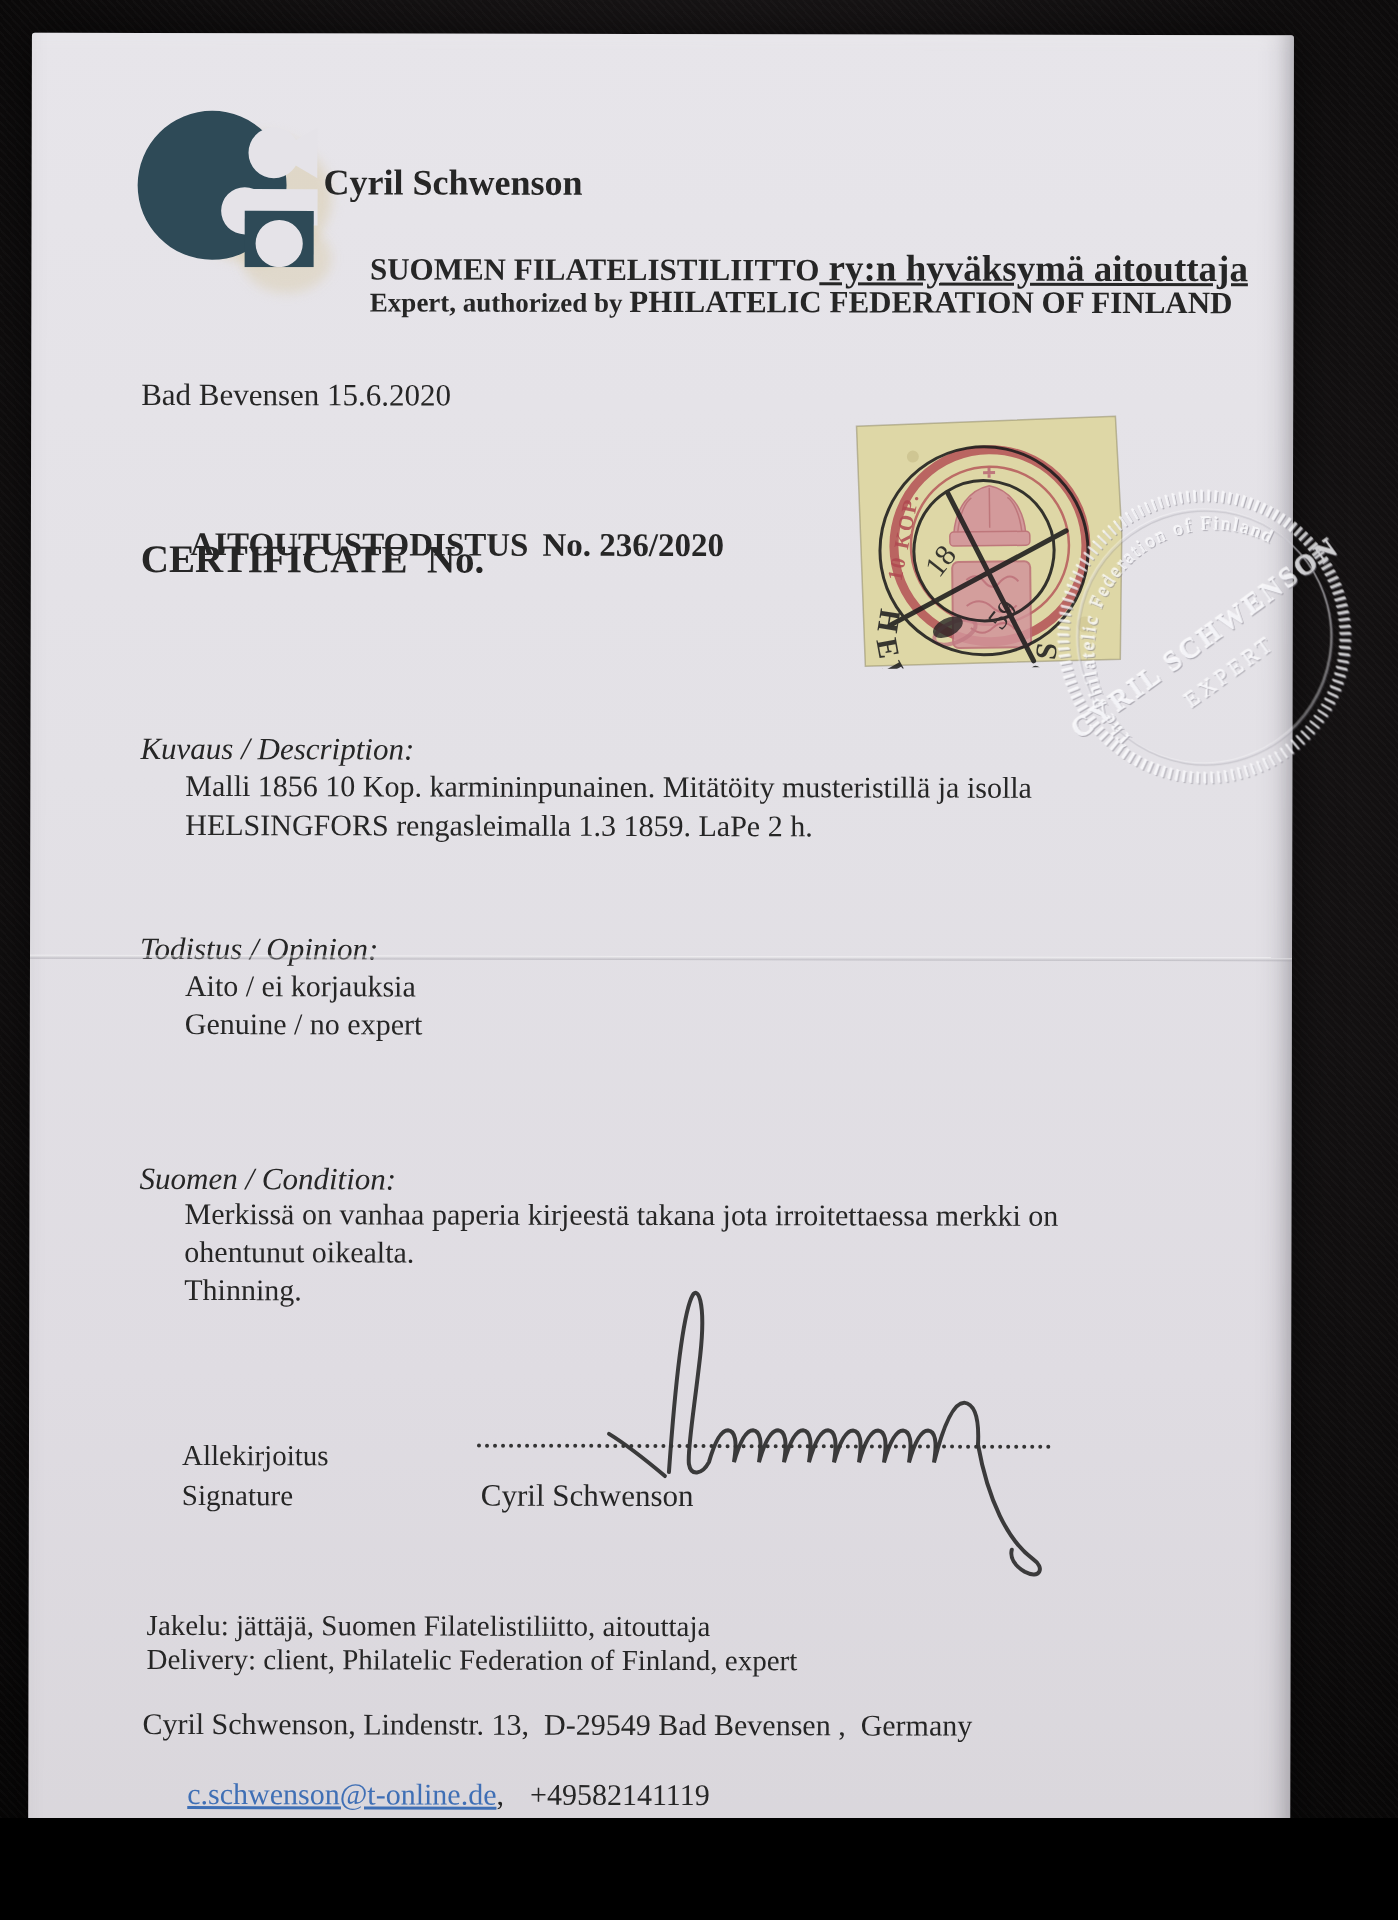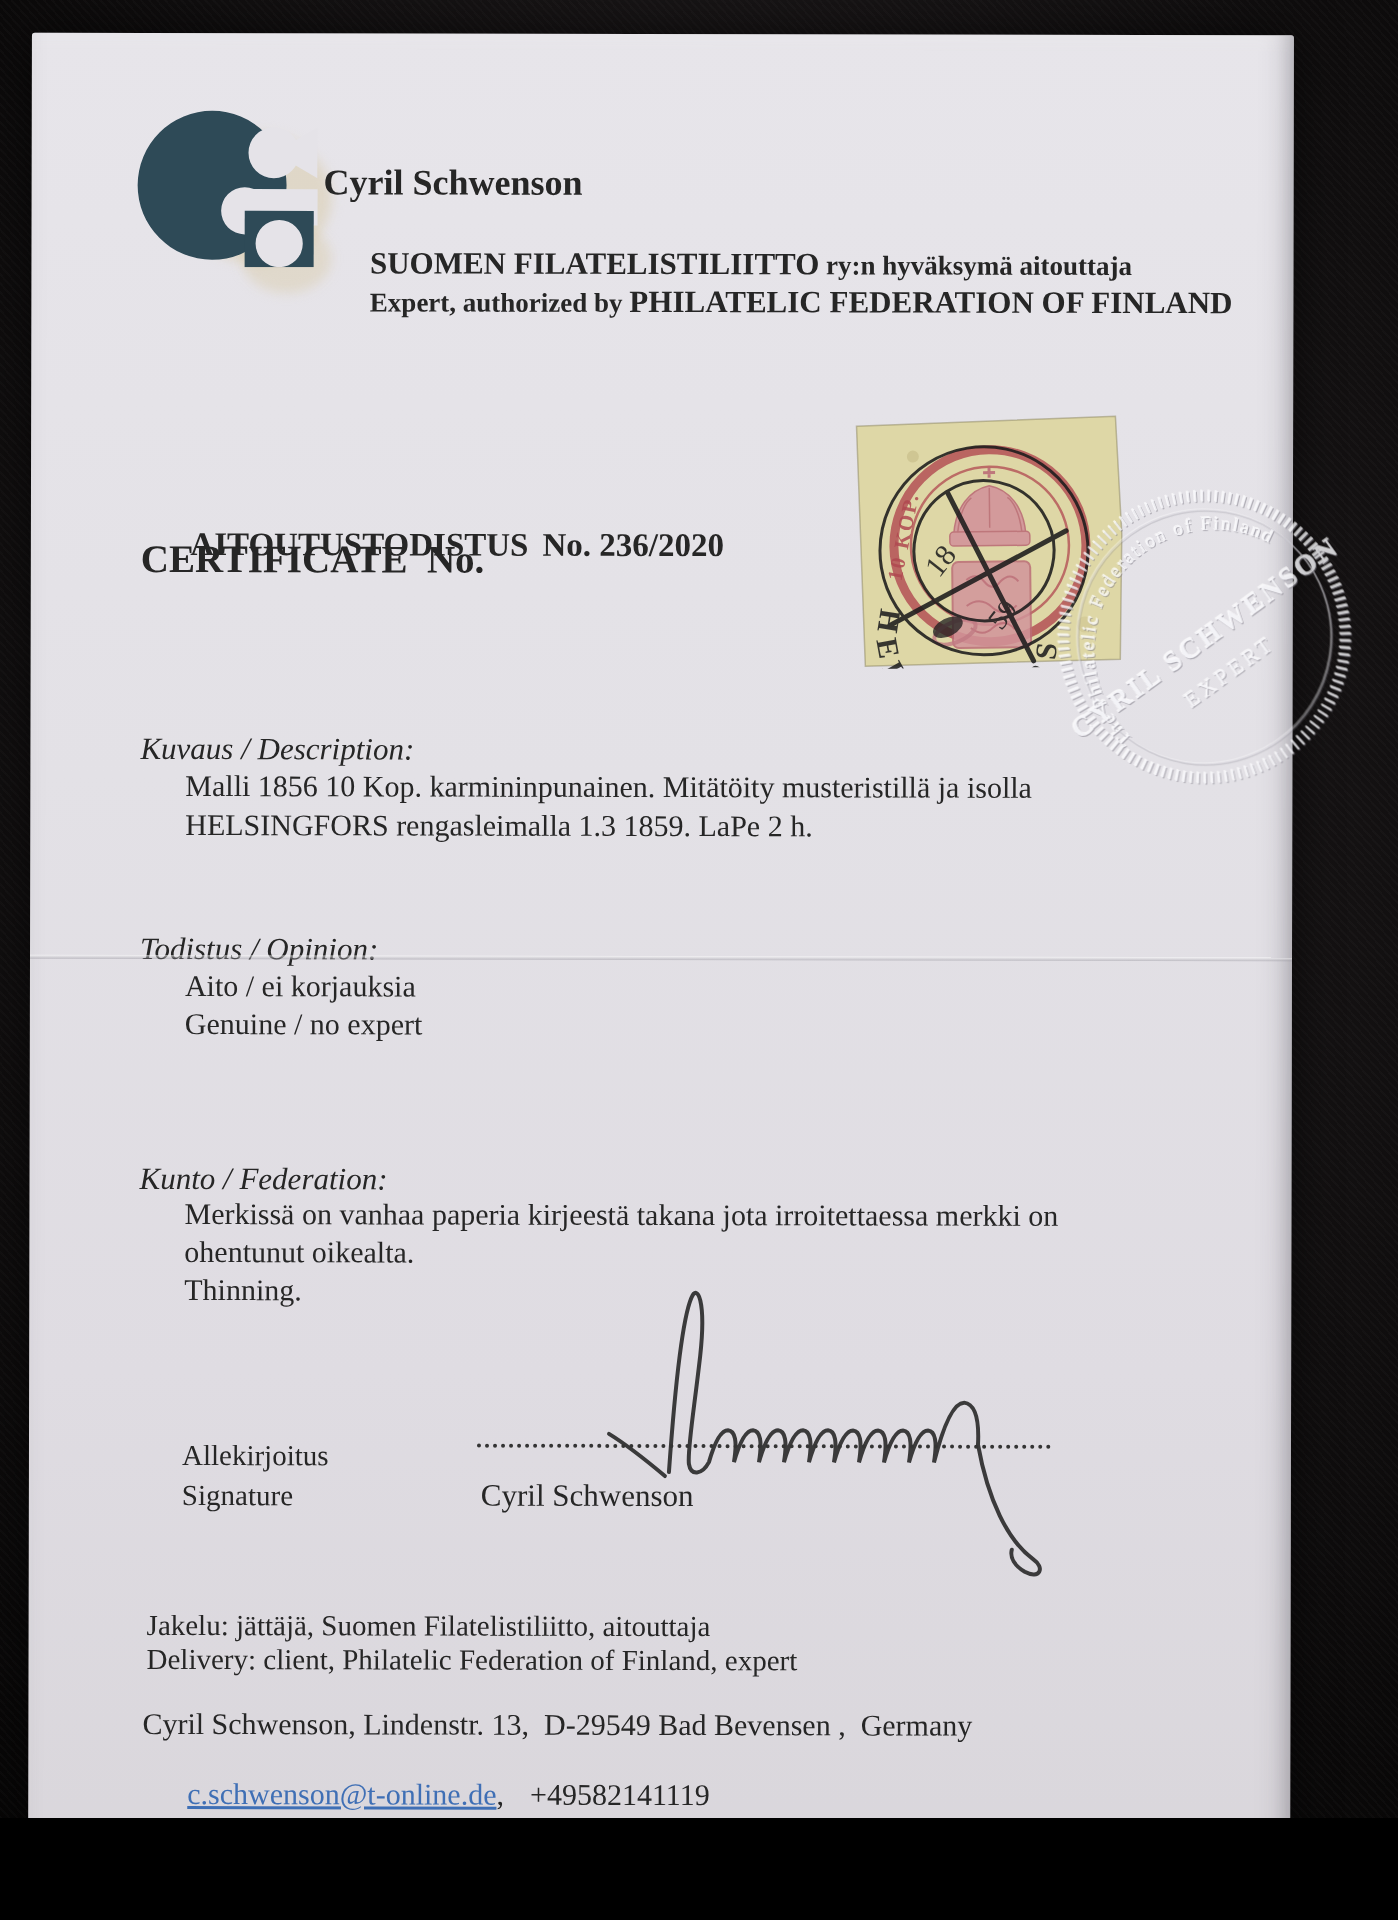--- a/index.html
+++ b/index.html
@@ -37,26 +37,27 @@
       <circle cx="76" cy="24" r="14" fill="#e5e3e8"></circle>
       <path d="M76 24 L100 10 L100 38 Z" fill="#e5e3e8"></path>
       <circle cx="60" cy="56" r="13" fill="#e5e3e8"></circle>
       <rect x="58" y="44" width="44" height="20" fill="#e5e3e8"></rect>
       <rect x="60" y="56" width="38" height="31" fill="#2e4a57"></rect>
       <circle cx="79" cy="74" r="13" fill="#e5e3e8"></circle>
     </svg>
 
     <div class="txt b" style="left:292px;top:128px;font-size:36px;">Cyril Schwenson</div>
     <div class="txt" style="left:292px;top:176px;font-size:31px;">
-      <span class="b">SUOMEN FILATELISTILIITTO</span><span class="b" style="font-size:27px;"> ry:n hyväksymä aitouttaja</span>
+      <span class="b">SUOMEN FILATELISTILIITTO</span><span class="b" style="font-size:37px;text-decoration:underline;"> ry:n hyväksymä aitouttaja</span>
     </div>
     <div class="txt" style="left:292px;top:214px;font-size:31px;">
       <span class="b" style="font-size:27px;">Expert, authorized by </span><span class="b">PHILATELIC FEDERATION OF FINLAND</span>
     </div>
 
+    <div class="txt" style="left:110px;top:344px;font-size:31px;">Bad Bevensen 15.6.2020</div>
 
     <div class="txt b" style="left:110px;top:456px;font-size:33px;">
       <span>AITOUTUSTODISTUS</span><span style="margin-left:14px;">No. 236/2020</span>
     </div>
     <div class="txt b" style="left:110px;top:503px;font-size:39px;">CERTIFICATE  No.</div>
 
     <svg style="position:absolute;left:823px;top:381px;transform:rotate(-0.8deg);" width="272" height="252" viewBox="0 0 272 252">
       <polygon points="4,9 263,2 268,120 265,245 10,249" fill="#ded7a6"></polygon>
       <polygon points="4,9 263,2 268,120 265,245 10,249" fill="none" stroke="#8b855f" stroke-width="1.5" opacity=".5"></polygon>
       <circle cx="60" cy="40" r="6" fill="#c9bf8b" opacity=".7"></circle>
@@ -107,21 +108,21 @@
 
     <div class="txt i" style="left:110px;top:656px;font-size:31px;">Kuvaus / Description:</div>
     <div class="txt" style="left:155px;top:736px;font-size:30px;">Malli 1856 10 Kop. karmininpunainen. Mitätöity musteristillä ja isolla</div>
     <div class="txt" style="left:155px;top:775px;font-size:30px;">HELSINGFORS rengasleimalla 1.3 1859. LaPe 2 h.</div>
 
     <div class="txt i" style="left:110px;top:856px;font-size:31px;">Todistus / Opinion:</div>
     <div class="crease" style="top:922px;"></div>
     <div class="txt" style="left:155px;top:936px;font-size:30px;">Aito / ei korjauksia</div>
     <div class="txt" style="left:155px;top:974px;font-size:30px;">Genuine / no expert</div>
 
-    <div class="txt i" style="left:110px;top:1086px;font-size:31px;">Kunto / Federation:</div>
+    <div class="txt i" style="left:110px;top:1086px;font-size:31px;">Suomen / Condition:</div>
     <div class="txt" style="left:155px;top:1164px;font-size:30px;">Merkissä on vanhaa paperia kirjeestä takana jota irroitettaessa merkki on</div>
     <div class="txt" style="left:155px;top:1202px;font-size:30px;">ohentunut oikealta.</div>
     <div class="txt" style="left:155px;top:1240px;font-size:30px;">Thinning.</div>
 
     <svg style="position:absolute;left:430px;top:1190px;" width="680" height="370" viewBox="0 0 680 370">
       <g fill="none" stroke="#2d2d2d" stroke-width="4" stroke-linecap="round" opacity=".92">
         <path d="M 150 210 C 168 221 188 237 206 252"></path>
         <path d="M 210 248 C 214 190 222 98 232 74 C 238 59 247 76 241 132 C 235 186 228 228 230 240 C 232 252 243 251 250 238
                  q 9 -32 19 -32 q 11 1 6 32
                  q 9 -32 19 -32 q 11 1 6 32

